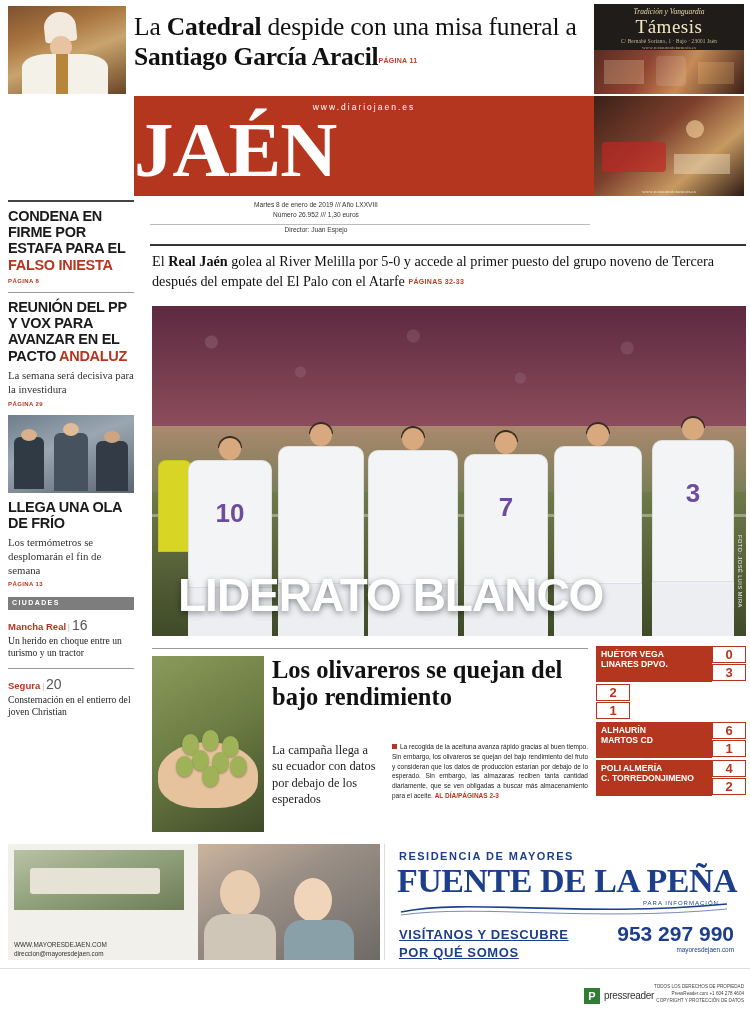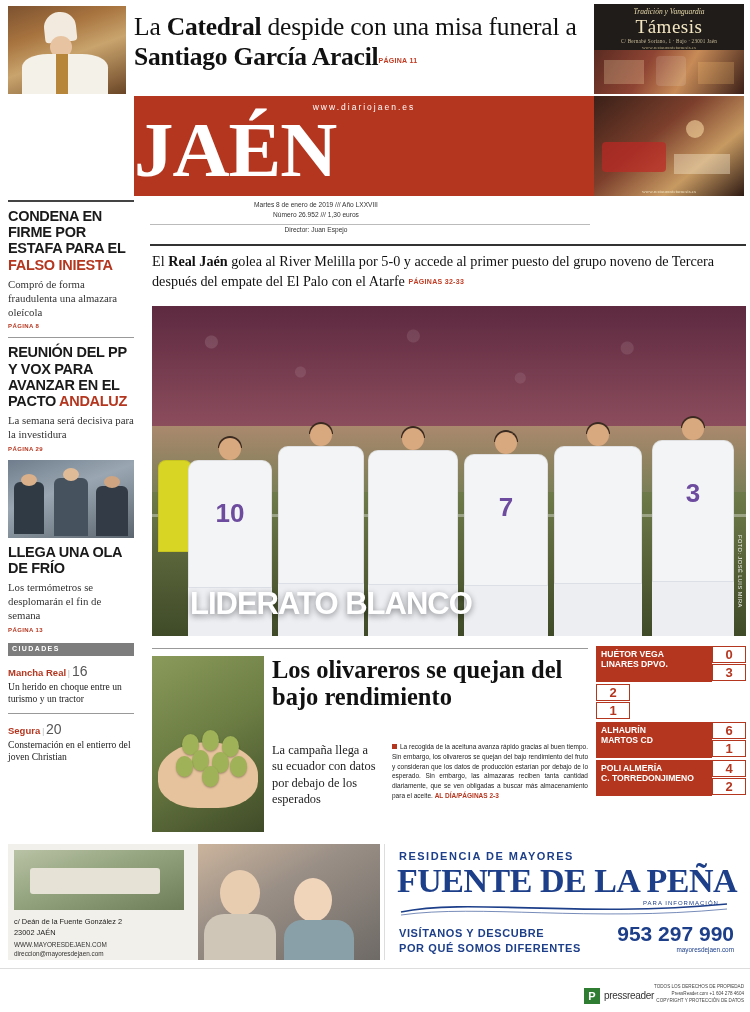--- a/index.html
+++ b/index.html
@@ -157,22 +157,22 @@
   .player .head { position:absolute; left:50%; top:-22px; margin-left:-11px; width:22px; height:22px; background:#d8a87e; border-radius:50%; }
   .player .hair { position:absolute; left:50%; top:-24px; margin-left:-12px; width:24px; height:12px; background:#3a2a20; border-radius:12px 12px 0 0;}
   .pl-a { left:36px; width:84px; height:176px; }
   .pl-b { left:126px; width:86px; height:190px; }
   .pl-c { left:216px; width:90px; height:186px; }
   .pl-d { left:312px; width:84px; height:182px; }
   .pl-e { left:402px; width:88px; height:190px; }
   .pl-f { left:500px; width:82px; height:196px; }
   .pl-ref { position:absolute; left:6px; bottom:84px; width:34px; height:92px; background:#d8d524; border-radius:8px 8px 0 0;}
   .pm-title {
-    position:absolute; left:12px; bottom:14px; width:493px; padding-left:26px;
-    font-family:"Liberation Sans", sans-serif; font-weight:bold; font-size:31px;
+    position:absolute; left:0; bottom:14px; width:493px; padding-left:26px;
+    font-family:"Liberation Sans", sans-serif; font-weight:bold; font-size:46px;
     color:#ffffff; letter-spacing:-1px; text-shadow:0 2px 6px rgba(0,0,0,.45);
   }
   .pm-credit {
     position:absolute; right:3px; bottom:28px;
     font-family:"Liberation Sans", sans-serif; font-size:5.6px; color:#fff;
     writing-mode:vertical-rl; letter-spacing:.5px; opacity:.9;
   }
 
   
   .results { position:absolute; left:596px; top:646px; width:150px; }
@@ -256,22 +256,22 @@
   }
   .ad-right .info {
     position:absolute; left:258px; top:56px;
     font-family:"Liberation Sans", sans-serif; font-size:6px; letter-spacing:1px; color:#1d3f8a;
   }
   .ad-right .swoosh {
     position:absolute; left:14px; top:56px; width:330px; height:16px;
   }
   .ad-right .cta {
     position:absolute; left:14px; top:82px; width:190px;
-    font-family:"Liberation Sans", sans-serif; font-weight:bold; font-size:11px;
-    line-height:1.4; letter-spacing:0.6px; color:#1d3f8a;
+    font-family:"Liberation Sans", sans-serif; font-weight:bold; font-size:13px;
+    line-height:1.4; letter-spacing:0.6px; color:#1d3f8a;text-decoration:underline;
   }
   .ad-right .phone {
     position:absolute; right:12px; top:78px;
     font-family:"Liberation Sans", sans-serif; font-weight:bold; font-size:21px; color:#1d3f8a;
   }
   .ad-right .site {
     position:absolute; right:12px; top:102px;
     font-family:"Liberation Sans", sans-serif; font-size:6.4px; color:#1d3f8a;
   }
 
@@ -336,21 +336,20 @@
     <div>Número 26.952 /// 1,30 euros</div>
   </div>
   <div class="dateline-rule"></div>
   <div class="dateline-director">Director: Juan Espejo</div>
 
   <div class="leftcol">
     <div class="lc-rule"></div>
     <div class="lc-head">
       <span>CONDENA EN FIRME POR ESTAFA PARA EL </span><span class="red">FALSO INIESTA</span>
     </div>
-    <div class="lc-sub">Compró de forma fraudulenta una almazara oleícola</div>
     <div class="lc-pag">PÁGINA 8</div>
 
     <div class="lc-rule thin"></div>
     <div class="lc-head">
       <span>REUNIÓN DEL PP Y VOX PARA AVANZAR EN EL PACTO </span><span class="red">ANDALUZ</span>
     </div>
     <div class="lc-sub">La semana será decisiva para la investidura</div>
     <div class="lc-pag">PÁGINA 29</div>
 
     <div class="lc-photo">
@@ -479,24 +478,20 @@
   <div class="olive-head">Los olivareros se quejan del bajo rendimiento</div>
   <div class="olive-sub">La campaña llega a su ecuador con datos por debajo de los esperados</div>
   <div class="olive-body">
     <span class="sq"></span><span>La recogida de la aceituna avanza rápido gracias al buen tiempo. Sin embargo, los olivareros se quejan del bajo rendimiento del fruto y consideran que los datos de producción estarían por debajo de lo esperado. Sin embargo, las almazaras reciben tanta cantidad diariamente, que se ven obligadas a buscar más almacenamiento para el aceite.</span> <span class="ref">AL DÍA/PÁGINAS 2-3</span>
   </div>
 
   <div class="ad-left">
     <div class="aerial">
       <div class="bld"></div>
     </div>
-    <div class="addr">
-      <div>c/ Deán de la Fuente González 2</div>
-      <div>23002 JAÉN</div>
-    </div>
     <div class="weburl">
       <div>WWW.MAYORESDEJAEN.COM</div>
       <div>direccion@mayoresdejaen.com</div>
     </div>
     <div class="people">
       <div class="h1"></div>
       <div class="h2"></div>
       <div class="b1"></div>
       <div class="b2"></div>
     </div>

